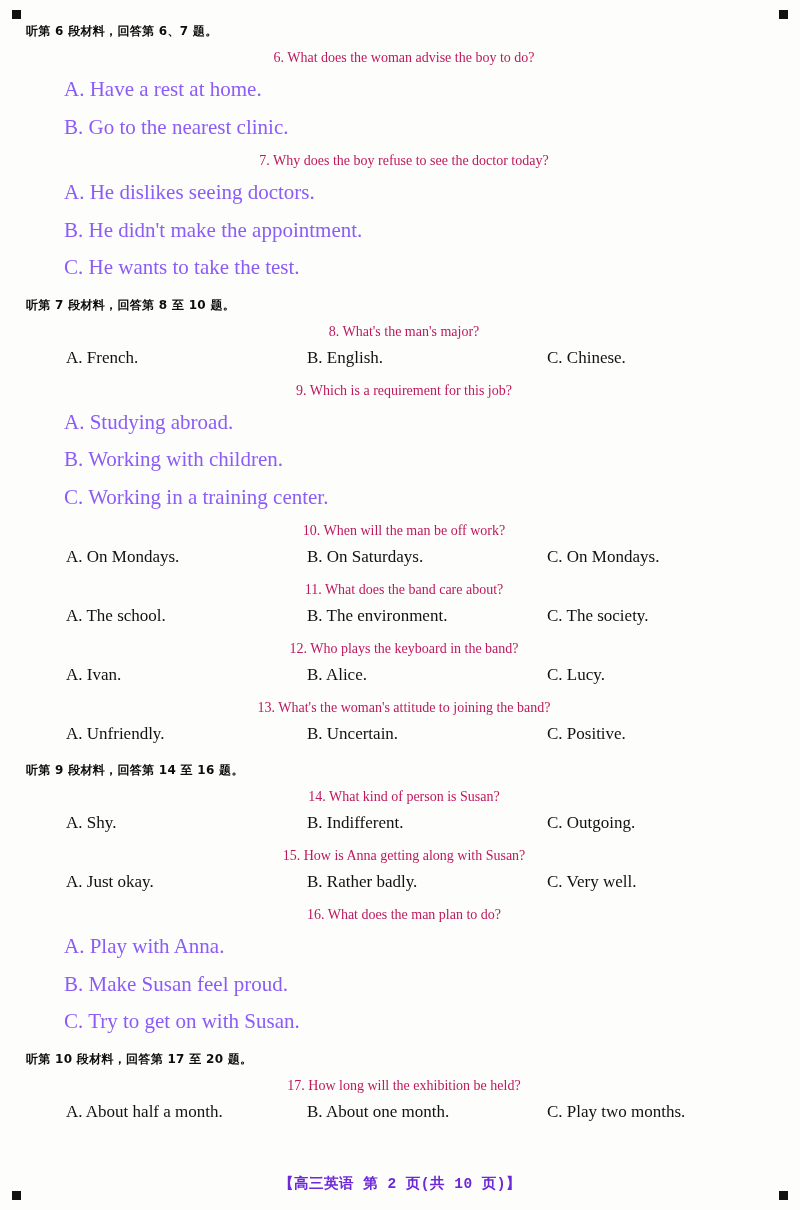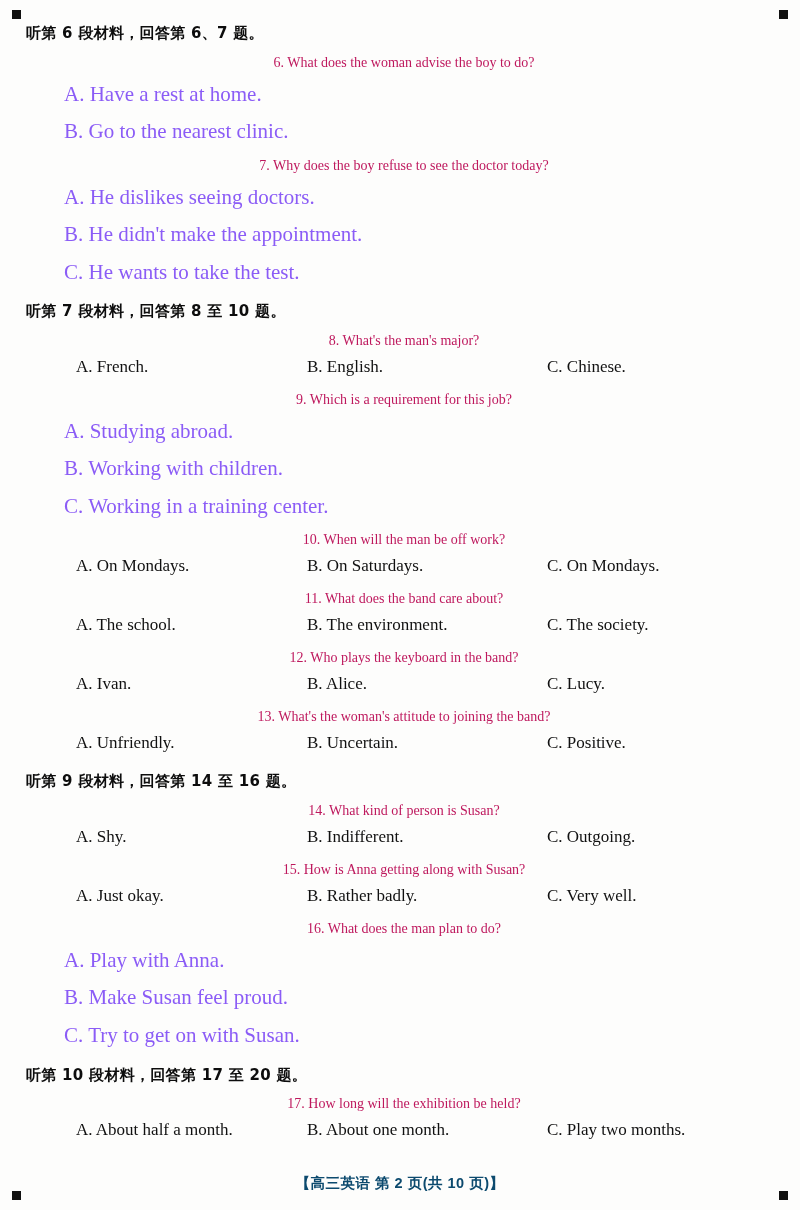--- a/index.html
+++ b/index.html
@@ -25,21 +25,21 @@
   .content {
     position: absolute;
     left: 22px;
     top: 22px;
     width: 756px;
   }
   
   .section-head {
     font-family: "DejaVu Sans", sans-serif;
     font-weight: bold;
-    font-size: 15px;
+    font-size: 12px;
     letter-spacing: 0.3px;
     color: #0d0d0d;
     margin: 12px 0 6px 4px;
     line-height: 1.5;
   }
   .section-head:first-child { margin-top: 0; }
 
   
   .question {
     font-size: 14px;
@@ -66,38 +66,38 @@
     height: 27px;
     margin-top: 4px;
   }
   .opts-row .opt {
     position: absolute;
     font-size: 17px;
     line-height: 1.4;
     color: #111;
     white-space: pre;
   }
-  .opts-row .col-a { left: 54px; }
+  .opts-row .col-a { left: 44px; }
   .opts-row .col-b { left: 285px; }
   .opts-row .col-c { left: 525px; }
 
   
   .footer {
     position: absolute;
     left: 0;
     top: 1172px;
     width: 800px;
     text-align: center;
   }
   .footer-box {
     display: inline-block;
-    font-family: Liberation Sans, sans-serif;
+    font-family: Liberation Mono, monospace;
     font-size: 14.5px;
     font-weight: bold;
-    color: #0c4a6e;
+    color: #6d28d9;
     padding: 2px 6px;
     letter-spacing: 0.5px;
   }
   .corner {
     position: absolute;
     width: 9px;
     height: 9px;
     background: #111;
   }
   .corner-tl { left: 12px; top: 10px; }

